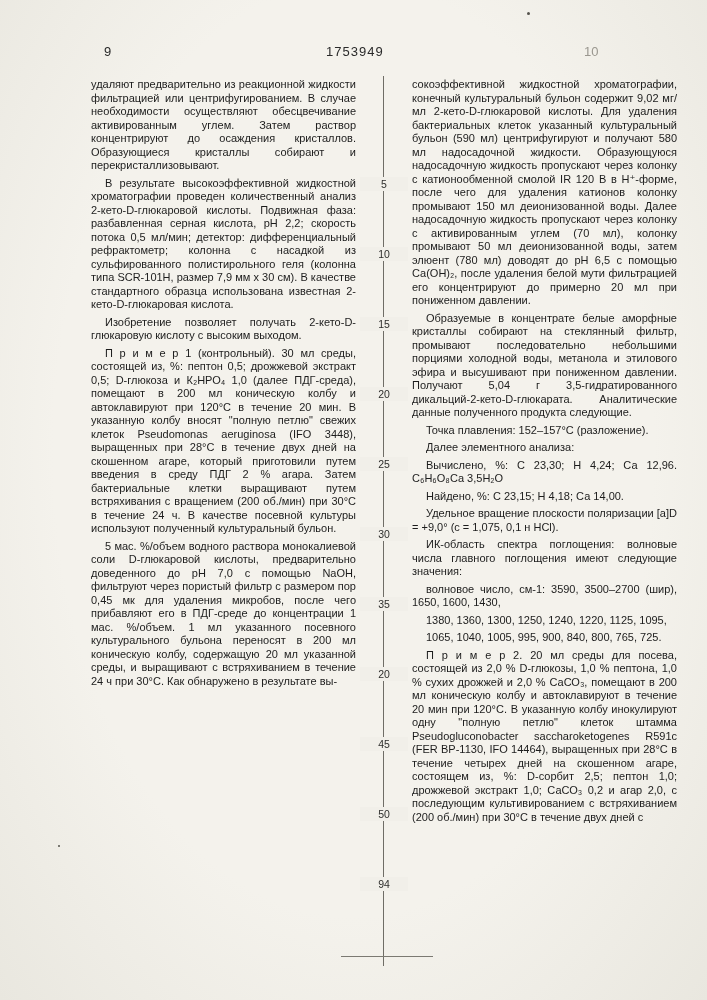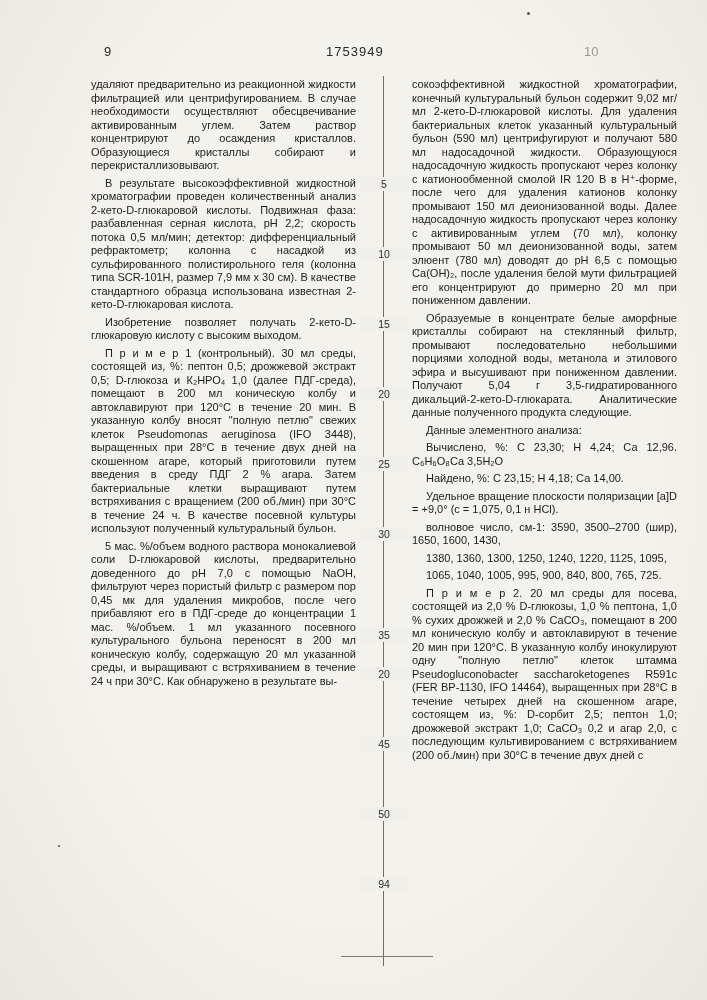--- a/index.html
+++ b/index.html
@@ -99,34 +99,36 @@
     </div>
 
     <div class="gutter">
       <div class="divider"></div>
       <span class="gutter-num" style="top:103px">5</span>
       <span class="gutter-num" style="top:173px">10</span>
       <span class="gutter-num" style="top:243px">15</span>
       <span class="gutter-num" style="top:313px">20</span>
       <span class="gutter-num" style="top:383px">25</span>
       <span class="gutter-num" style="top:453px">30</span>
-      <span class="gutter-num" style="top:554px">35</span>
+      <span class="gutter-num" style="top:523px">35</span>
       <span class="gutter-num" style="top:593px">20</span>
       <span class="gutter-num" style="top:663px">45</span>
       <span class="gutter-num" style="top:733px">50</span>
       <span class="gutter-num" style="top:803px">94</span>
     </div>
 
     <div class="col">
       <p>сокоэффективной жидкостной хроматографии, конечный культуральный бульон содержит 9,02 мг/мл 2-кето-D-глюкаровой кислоты. Для удаления бактериальных клеток указанный культуральный бульон (590 мл) центрифугируют и получают 580 мл надосадочной жидкости. Образующуюся надосадочную жидкость пропускают через колонку с катионообменной смолой IR 120 В в Н⁺-форме, после чего для удаления катионов колонку промывают 150 мл деионизованной воды. Далее надосадочную жидкость пропускают через колонку с активированным углем (70 мл), колонку промывают 50 мл деионизованной воды, затем элюент (780 мл) доводят до рН 6,5 с помощью Са(ОН)₂, после удаления белой мути фильтрацией его концентрируют до примерно 20 мл при пониженном давлении.</p>
       <p class="p-indent">Образуемые в концентрате белые аморфные кристаллы собирают на стеклянный фильтр, промывают последовательно небольшими порциями холодной воды, метанола и этилового эфира и высушивают при пониженном давлении. Получают 5,04 г 3,5-гидратированного дикальций-2-кето-D-глюкарата. Аналитические данные полученного продукта следующие.</p>
-      <p class="p-indent">Данные элементного анализа:</p>
+      <p class="p-indent">Точка плавления: 152–157°С (разложение).</p>
+      <p class="p-indent">Далее элементного анализа:</p>
       <p class="p-indent">Вычислено, %: С 23,30; Н 4,24; Са 12,96. С₆Н₆О₈Са 3,5Н₂О</p>
       <p class="p-indent">Найдено, %: С 23,15; Н 4,18; Са 14,00.</p>
       <p class="p-indent">Удельное вращение плоскости поляризации [а]D = +9,0° (с = 1,075, 0,1 н НСl).</p>
+      <p class="p-indent">ИК-область спектра поглощения: волновые числа главного поглощения имеют следующие значения:</p>
       <p class="p-indent">волновое число, см-1: 3590, 3500–2700 (шир), 1650, 1600, 1430,</p>
       <p class="p-indent p-left">1380, 1360, 1300, 1250, 1240, 1220, 1125, 1095,</p>
       <p class="p-indent p-left">1065, 1040, 1005, 995, 900, 840, 800, 765, 725.</p>
       <p class="p-indent">П р и м е р 2. 20 мл среды для посева, состоящей из 2,0 % D-глюкозы, 1,0 % пептона, 1,0 % сухих дрожжей и 2,0 % СаСО₃, помещают в 200 мл коническую колбу и автоклавируют в течение 20 мин при 120°С. В указанную колбу инокулируют одну "полную петлю" клеток штамма Pseudogluconobacter saccharoketogenes R591c (FER ВР-1130, IFO 14464), выращенных при 28°С в течение четырех дней на скошенном агаре, состоящем из, %: D-сорбит 2,5; пептон 1,0; дрожжевой экстракт 1,0; СаСО₃ 0,2 и агар 2,0, с последующим культивированием с встряхиванием (200 об./мин) при 30°С в течение двух дней с</p>
     </div>
 
   </div>
 
   <div class="footer-line"></div>
 

